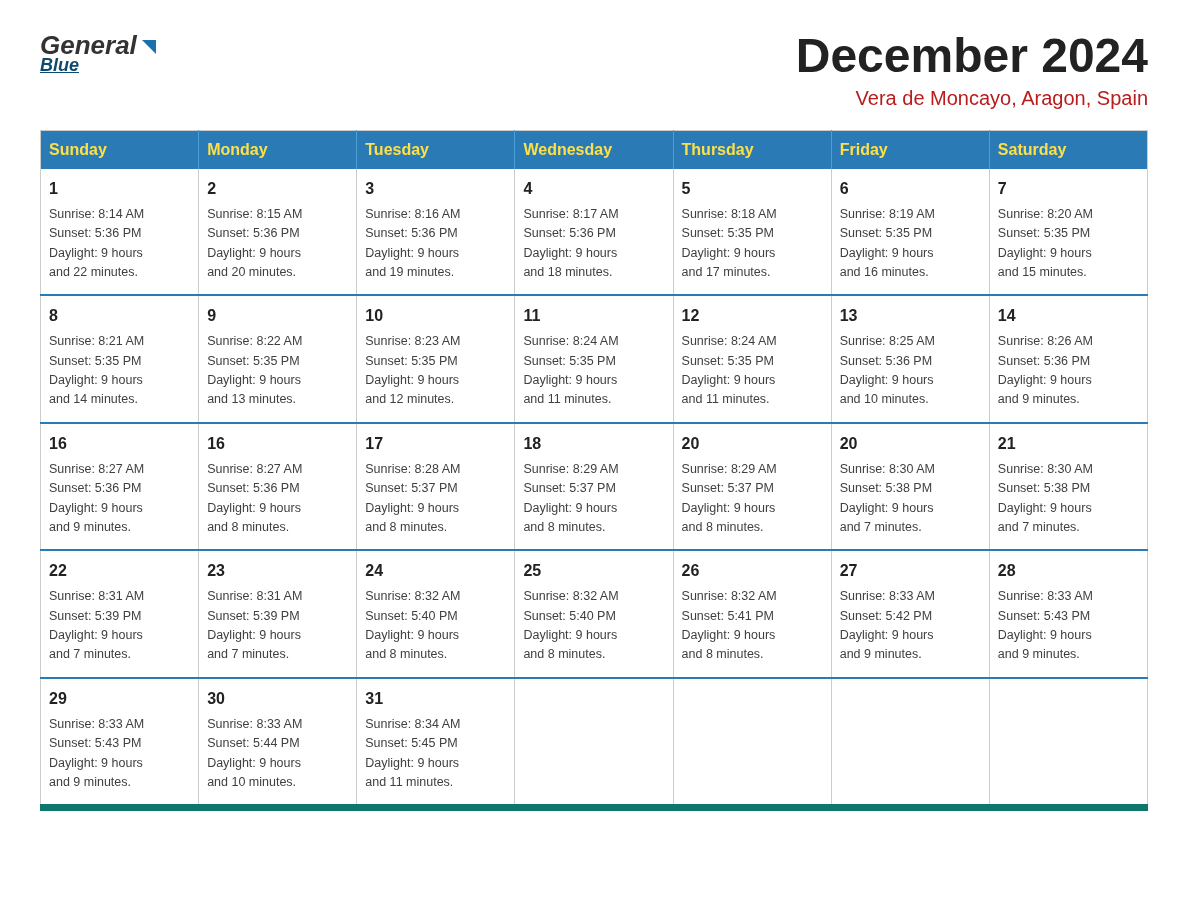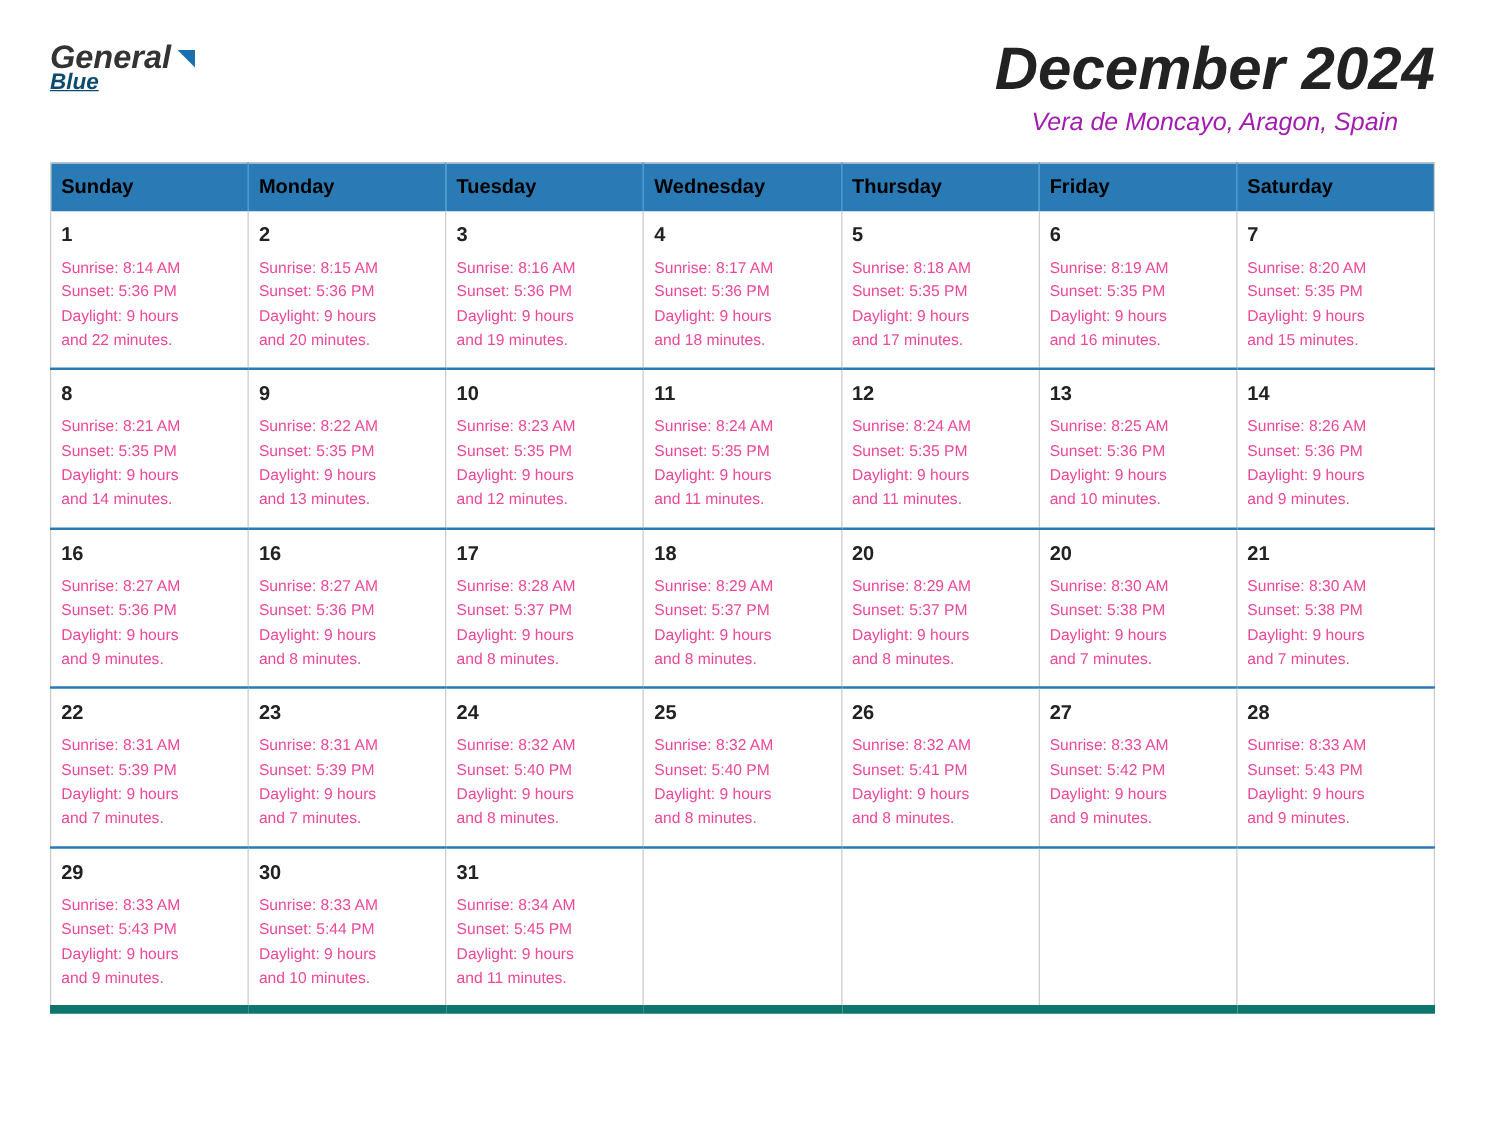--- a/index.html
+++ b/index.html
@@ -10,42 +10,41 @@
       width: 1188px;
       min-height: 918px;
     }
     .header {
       display: flex;
       justify-content: space-between;
       align-items: flex-start;
       margin-bottom: 20px;
     }
     .title-block {
-      text-align: center;
-      font-style: italic;
+      text-align: right;
     }
     .month-year {
       font-size: 48px;
       font-weight: bold;
       color: #222;
       line-height: 1.1;
     }
     .location {
       font-size: 20px;
-      color: #a21caf;
+      color: #b91c1c;
       margin-top: 4px;
     }
     .calendar {
       width: 100%;
       border-collapse: collapse;
       border: 1px solid #ccc;
     }
     .calendar th {
       background-color: #2a7ab5;
-      color: #000000;
+      color: #fde047;
       font-size: 16px;
       font-weight: bold;
       padding: 10px 8px;
       text-align: left;
       border-right: 1px solid #4a9fd5;
     }
     .calendar th:last-child {
       border-right: none;
     }
     .calendar td {
@@ -66,21 +65,21 @@
     }
     .day-number {
       font-size: 16px;
       font-weight: bold;
       color: #222;
       display: block;
       margin-bottom: 4px;
     }
     .day-info {
       font-size: 12.5px;
-      color: #ec4899;
+      color: #404040;
       line-height: 1.55;
     }
     .empty-cell {
       background: #fff;
     }
 
     
     .logo-wrapper {
       display: flex;
       flex-direction: column;

